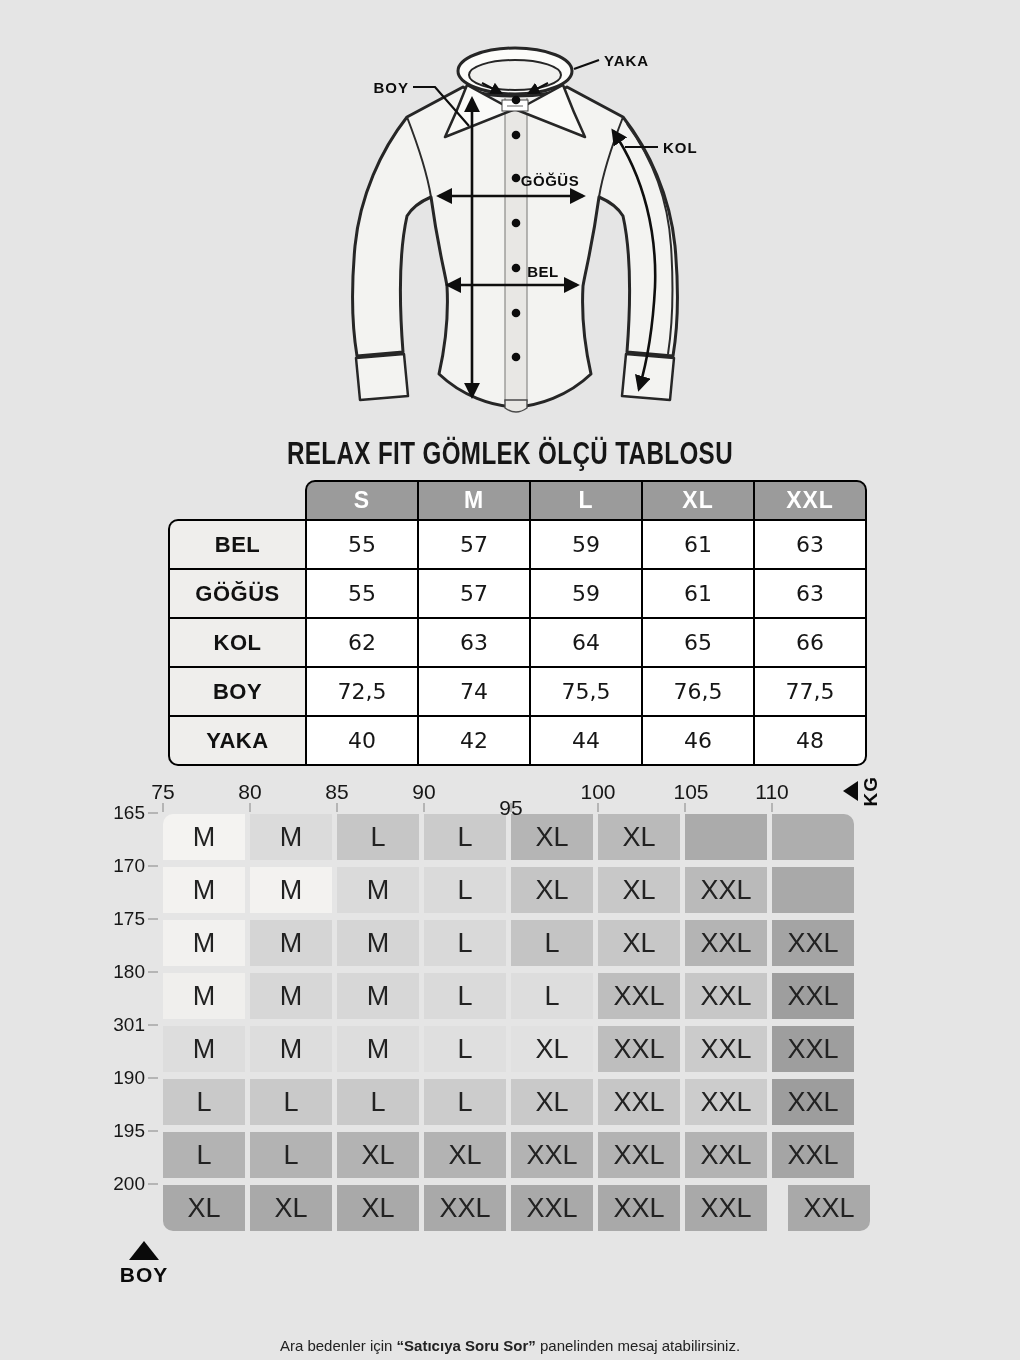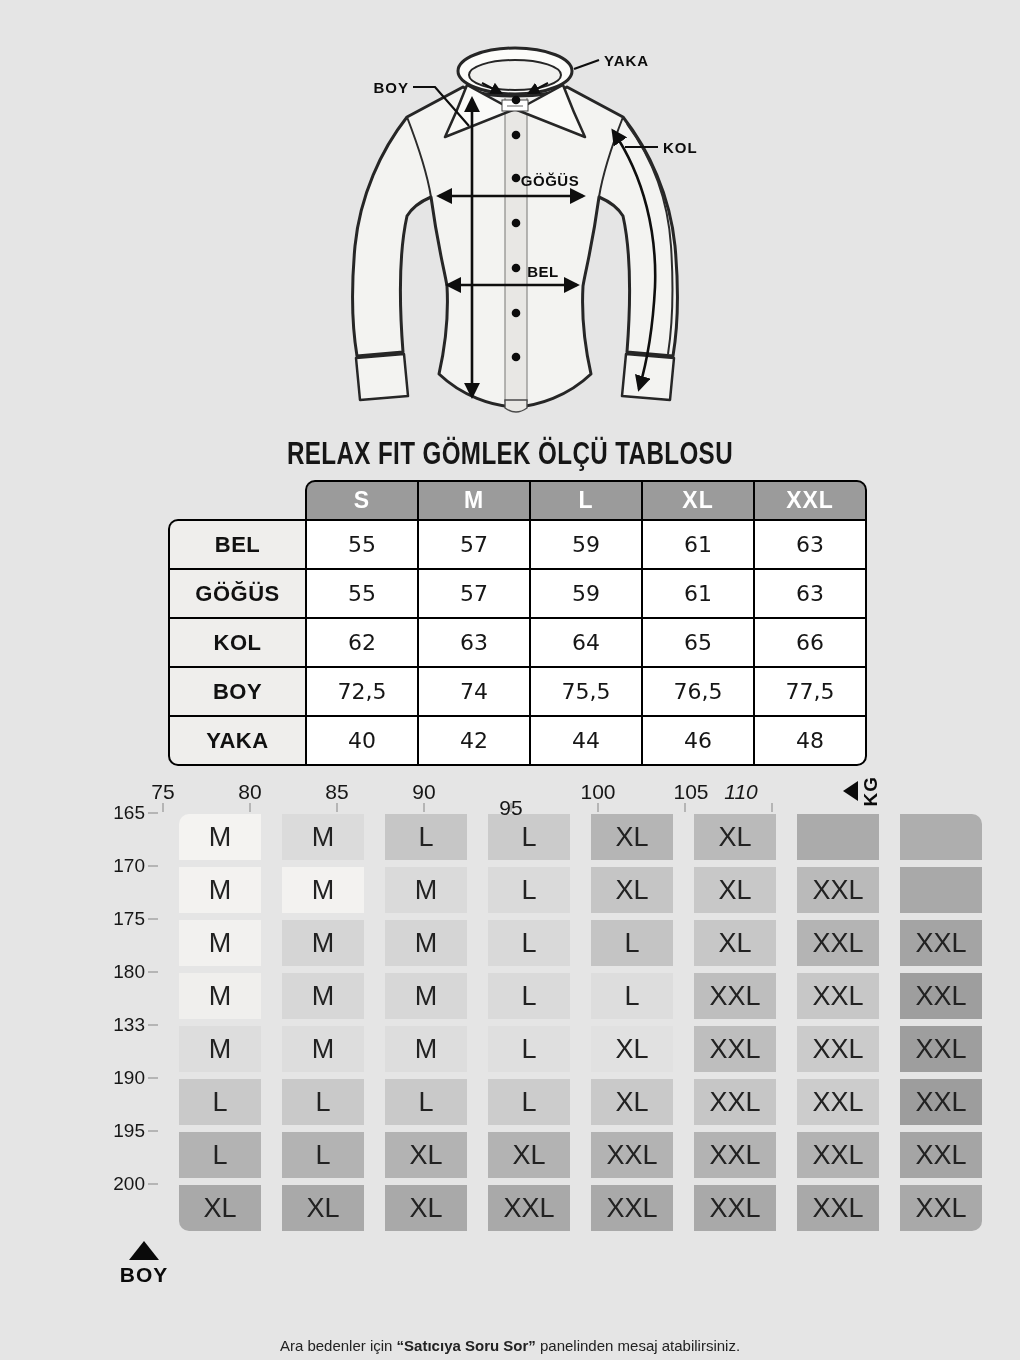--- a/index.html
+++ b/index.html
@@ -21,33 +21,33 @@
         font-size:23px;font-weight:bold;letter-spacing:1px;}
   table.size-table th.row-label{width:135px;height:47px;background:#efeeec;
         font-size:22px;font-weight:bold;letter-spacing:0.5px;color:#111;}
   table.size-table td.value{width:110px;height:47px;background:#fff;
         font-family:"DejaVu Sans",sans-serif;font-size:22px;color:#161616;}
   .last{border-right:2.5px solid #000;}
   .bottom{border-bottom:2.5px solid #000;}
   .tl{border-top-left-radius:10px;}
   .tr{border-top-right-radius:10px;}
   .bl{border-bottom-left-radius:10px;}
-  .br{border-bottom-right-radius:10px;}
+  .br{border-bottom-right-radius:10px;margin-left:16px;}
 
   
   .hw-chart{position:relative;margin:14px 0 0 103px;width:760px;}
   .axis-row{position:relative;height:34px;width:760px;}
   .xlab{position:absolute;top:0;transform:translateX(-50%);font-size:21px;color:#161616;}
   .xtick{position:absolute;top:23px;width:2px;height:9px;background:#b5b5b5;transform:translateX(-50%);}
   .kg-marker{position:absolute;left:740px;top:-4px;display:flex;align-items:center;gap:2px;}
   .kg-tri{width:0;height:0;border-top:10px solid transparent;border-bottom:10px solid transparent;
         border-right:15px solid #0a0a0a;}
   .kg-text{writing-mode:vertical-rl;transform:rotate(180deg);font-weight:bold;font-size:19px;
         letter-spacing:1px;color:#0a0a0a;}
-  .hwrow{display:flex;column-gap:21px;margin-bottom:7px;}
+  .hwrow{display:flex;column-gap:5px;margin-bottom:7px;}
   .ylab{width:55px;flex:none;position:relative;}
   .ylab span{position:absolute;top:-12px;right:13px;font-size:19px;color:#161616;}
   .ytick{position:absolute;top:-2px;right:0;width:10px;height:2px;background:#b5b5b5;}
   .hw-cell{width:82px;height:46px;flex:none;display:flex;align-items:center;justify-content:center;
         font-size:27px;color:#222;}
   .boy-marker{margin:10px 0 0 15px;width:52px;text-align:center;}
   .boy-tri{width:0;height:0;margin:0 auto;border-left:15px solid transparent;
         border-right:15px solid transparent;border-bottom:19px solid #0a0a0a;}
   .boy-text{font-weight:bold;font-size:21px;letter-spacing:1px;color:#0a0a0a;margin-top:3px;}
 
@@ -202,21 +202,21 @@
         <span class="xlab" style="left: 234px;">85</span>
         <div class="xtick" style="left: 234px;"></div>
         <span class="xlab" style="left: 321px;">90</span>
         <div class="xtick" style="left: 321px;"></div>
         <span class="xlab" style="left: 408px; margin-top: 16px;">95</span>
         <div class="xtick" style="left: 408px;"></div>
         <span class="xlab" style="left: 495px;">100</span>
         <div class="xtick" style="left: 495px;"></div>
         <span class="xlab" style="left: 588px;">105</span>
         <div class="xtick" style="left: 582px;"></div>
-        <span class="xlab" style="left: 638px; font-style: italic;">110</span>
+        <span class="xlab" style="left: 669px;">110</span>
         <div class="xtick" style="left: 669px;"></div>
       </div>
     <div id="hw-grid">
         <div class="hwrow">
           <div class="ylab">
             <span>165</span>
             <i class="ytick"></i>
           </div>
           <div class="hw-cell tl" style="background: rgb(244, 243, 241);">M</div>
           <div class="hw-cell" style="background: rgb(219, 219, 219);">M</div>
@@ -264,21 +264,21 @@
           <div class="hw-cell" style="background: rgb(215, 215, 215);">M</div>
           <div class="hw-cell" style="background: rgb(215, 215, 215);">M</div>
           <div class="hw-cell" style="background: rgb(218, 218, 218);">L</div>
           <div class="hw-cell" style="background: rgb(221, 221, 221);">L</div>
           <div class="hw-cell" style="background: rgb(190, 190, 190);">XXL</div>
           <div class="hw-cell" style="background: rgb(199, 199, 199);">XXL</div>
           <div class="hw-cell" style="background: rgb(158, 158, 158);">XXL</div>
         </div>
         <div class="hwrow">
           <div class="ylab">
-            <span>133</span>
+            <span>301</span>
             <i class="ytick"></i>
           </div>
           <div class="hw-cell" style="background: rgb(221, 221, 221);">M</div>
           <div class="hw-cell" style="background: rgb(221, 221, 221);">M</div>
           <div class="hw-cell" style="background: rgb(221, 221, 221);">M</div>
           <div class="hw-cell" style="background: rgb(223, 223, 223);">L</div>
           <div class="hw-cell" style="background: rgb(225, 225, 225);">XL</div>
           <div class="hw-cell" style="background: rgb(190, 190, 190);">XXL</div>
           <div class="hw-cell" style="background: rgb(203, 203, 203);">XXL</div>
           <div class="hw-cell" style="background: rgb(158, 158, 158);">XXL</div>

